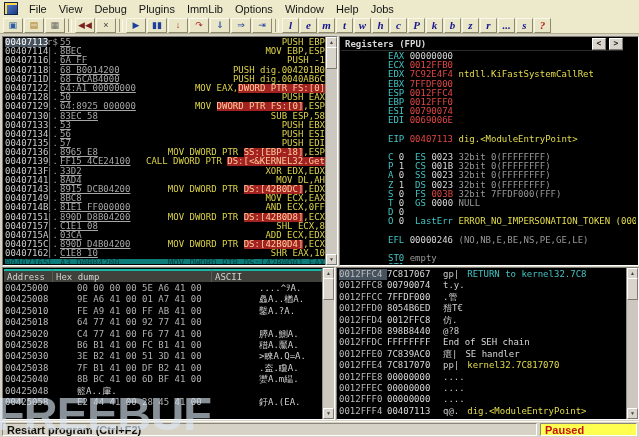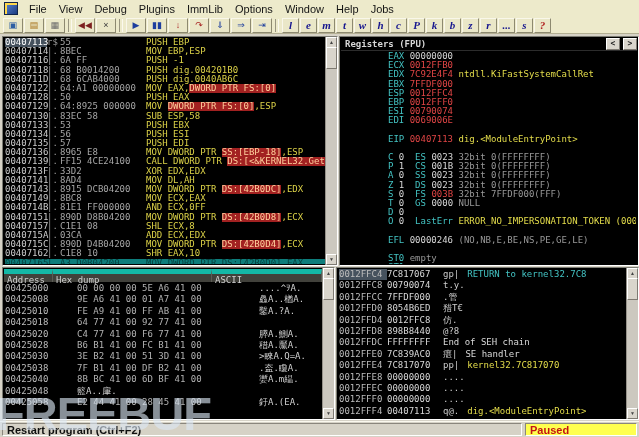--- a/index.html
+++ b/index.html
@@ -32,64 +32,64 @@
        text-align:center;color:#444;}
   .vsb .dn{bottom:0;}
   .vsb .thumb{position:absolute;left:0;right:0;top:10px;height:20px;background:#d9d5cc;
        border:1px solid;border-color:#fff #7e7a72 #7e7a72 #fff;}
   
   #disasm-rows{position:absolute;left:2px;top:1px;right:12px;bottom:1px;overflow:hidden;}
   .drow{display:flex;height:9.2px;line-height:9.2px;font-size:9px;white-space:pre;overflow:hidden;
         font-family:"DejaVu Sans Mono",monospace;}
   .da{width:42px;flex:none;color:#cdcdcd;}
   .dm{width:13px;flex:none;color:#9a9a9a;}
-  .dh{width:86px;flex:none;color:#a6a6a6;overflow:hidden;}
-  .dt{flex:1;color:#dcd248;overflow:hidden;}
+  .dh{width:86px;flex:none;color:#a6a6a6;overflow:hidden;text-decoration:underline;}
+  .dt{flex:1;color:#dcd248;overflow:hidden;text-align:right;}
   .mem{background:#a22121;color:#ffcf9c;}
   .hlbox{background:#46525e;color:#ffffff;}
   .sel{background:#0d7d7b;}
   .sel .da,.sel .dm,.sel .dh,.sel .dt,.sel .dt span{color:#06413f;}
   .sel .mem{background:transparent;}
   
-  .regs-title{position:absolute;left:1px;top:1px;right:1px;height:12px;background:#000;
+  .regs-title{position:absolute;left:1px;top:1px;right:15px;height:12px;background:#000;
        display:flex;align-items:center;color:#d8d8d8;font-size:9px;font-weight:bold;
        font-family:"DejaVu Sans Mono",monospace;padding-left:4px;border-bottom:1px solid #2c2c2c;}
   .rt-btn{width:12px;height:10px;margin-left:3px;background:#d9d5cc;color:#222;font-weight:bold;
        border:1px solid;border-color:#fff #7e7a72 #7e7a72 #fff;font-size:8px;line-height:9px;text-align:center;}
   .rt-spacer{margin-left:auto;}
   #regs-rows{position:absolute;left:4px;top:15px;right:2px;bottom:1px;overflow:hidden;}
   .rrow{height:9.2px;line-height:9.2px;font-size:9px;white-space:pre;overflow:hidden;
         font-family:"DejaVu Sans Mono",monospace;padding-left:44px;}
   .c-cy{color:#43c3c3;} .c-wh{color:#d8d8d8;} .c-rd{color:#e04545;} .c-ye{color:#e4dd4b;} .c-gy{color:#989898;}
   
   .dump-head{position:absolute;left:1px;top:1px;right:12px;height:13px;display:flex;
        background:#41413b;color:#d2d2d2;font-size:9px;font-family:"DejaVu Sans Mono",monospace;
        line-height:13px;border-bottom:1px solid #000;}
-  .dump-head .cell{border-right:1px solid #5c5c55;border-top:5px solid #14b8a6;padding-left:3px;white-space:pre;}
+  .dump-head .cell{border-right:1px solid #5c5c55;border-top:2px solid #14b8a6;padding-left:3px;white-space:pre;}
   .dc0{width:45px;flex:none;} .dc1{width:155px;flex:none;} .dc2{flex:1;}
   #dump-rows{position:absolute;left:2px;top:15px;right:12px;bottom:1px;overflow:hidden;}
   .mrow{display:flex;height:11.4px;line-height:11.4px;font-size:9px;white-space:pre;overflow:hidden;
         font-family:"DejaVu Sans Mono",monospace;gap:24px;}
   .ma{width:48px;flex:none;color:#bdbdbd;}
   .mh{width:158px;flex:none;color:#b2b2b2;}
   .masc{flex:1;color:#d0d0d0;overflow:hidden;}
   
   #stack-rows{position:absolute;left:2px;top:1px;right:12px;bottom:1px;overflow:hidden;}
   .srow{display:flex;height:11.4px;line-height:11.4px;font-size:9px;white-space:pre;overflow:hidden;
         font-family:"DejaVu Sans Mono",monospace;}
   .sa{width:48px;flex:none;color:#bdbdbd;}
   .sv{width:56px;flex:none;color:#d8d8d8;}
   .sasc{color:#cccccc;margin-right:8px;}
   .scm{overflow:hidden;}
   
   .statusbar{position:absolute;left:0;right:0;bottom:0;height:16px;background:#d6d2c6;
        border-top:1px solid #fbf9ee;display:flex;gap:3px;padding:1px 2px;box-sizing:border-box;}
   .status-cell{border:1px solid;border-color:#8a867c #ffffff #ffffff #8a867c;box-sizing:border-box;}
   .status-left{flex:1;font-size:11px;font-weight:bold;color:#101010;padding:0 4px;line-height:12px;}
-  .status-right{width:112px;background:#ffff4f;color:#c41414;font-size:11px;font-weight:bold;
+  .status-right{width:97px;background:#ffff4f;color:#c41414;font-size:11px;font-weight:bold;
        padding:0 4px;line-height:12px;}
   
   .watermark{position:absolute;left:-4px;top:386px;z-index:30;pointer-events:none;
        font-size:47px;font-weight:bold;letter-spacing:-1px;color:#dce8f5;opacity:0.62;
        font-family:"Liberation Sans",sans-serif;}
 </style>
 </head>
 <body>
 
 <div id="screen">

